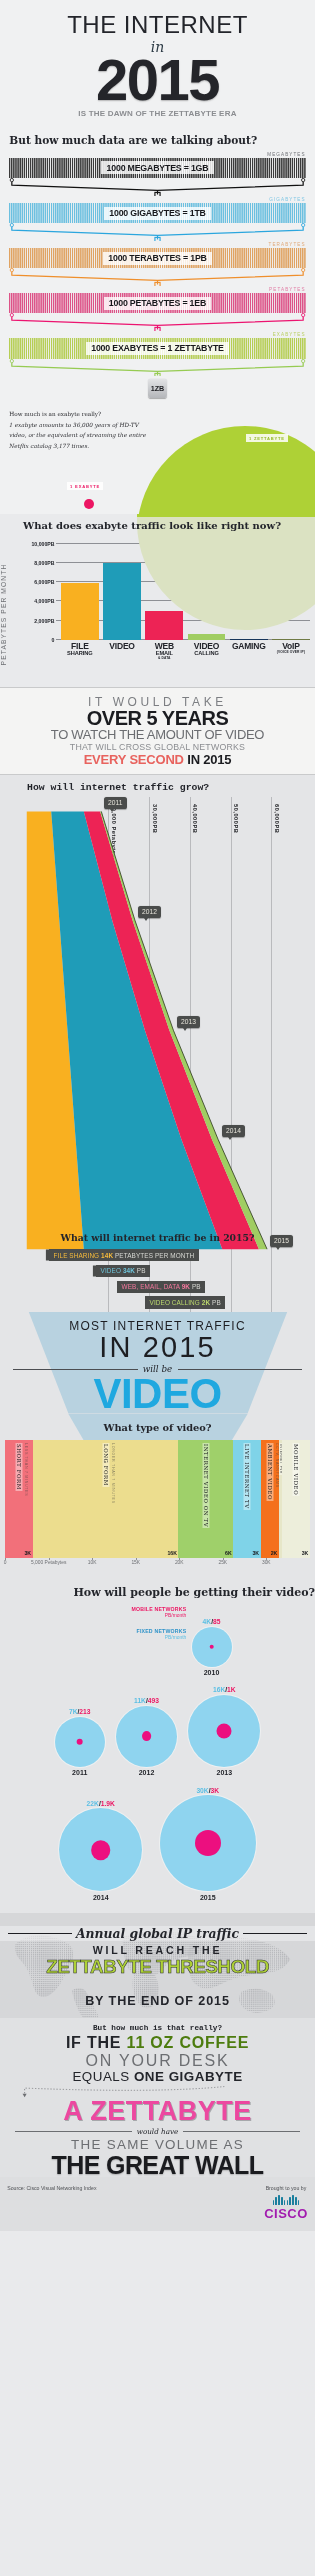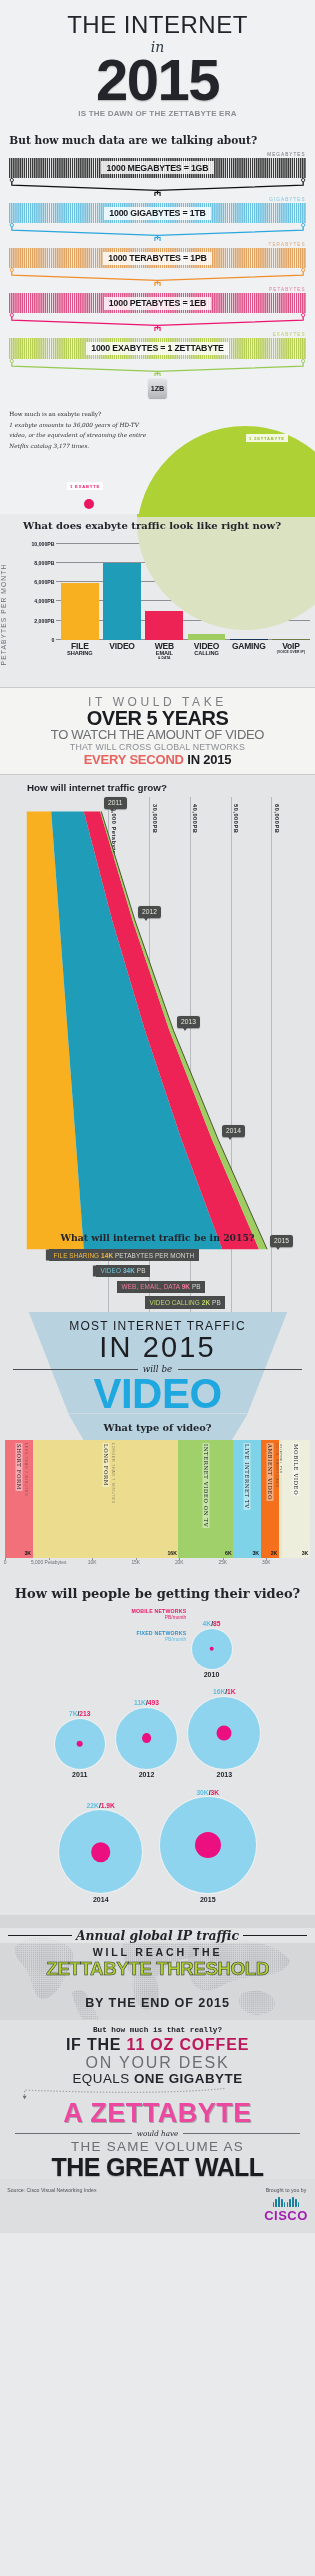--- a/index.html
+++ b/index.html
@@ -122,21 +122,21 @@
   .bn1 { font-size:12px; letter-spacing:3.6px; color:#7c7e82; font-weight:500; }
   .bn2 { font-size:20px; font-weight:bold; letter-spacing:-0.5px; color:#1b1c20; line-height:1; margin-top:-0.5px;}
   .bn3 { font-size:13px; font-weight:500; color:#6b6d71; letter-spacing:-0.3px; line-height:1.05;}
   .bn4 { font-size:8.8px; color:#8b8d91; letter-spacing:0.2px; }
   .bn5 { font-size:13px; font-weight:bold; color:#1b1c20; letter-spacing:-0.2px;}
   .bn5 em { font-style:normal; color:#e8635e; }
 
   
   .areasec { background:#e4e5e7; position:relative; padding-bottom:0; }
   .areasec h2 {
-    font-family:Liberation Sans, sans-serif; font-weight:bold; font-size:9.8px;
+    font-family:Liberation Mono, monospace; font-weight:bold; font-size:9.8px;
     padding:7.2px 0 4.1px 27px;
   }
   .areachart { position:relative; height:515px; }
   .gridline { position:absolute; top:0; bottom:0; width:0.5px; background:#b9babd; }
   .gridlabel {
     position:absolute; top:7.2px; font-size:5.7px; font-weight:bold;
     writing-mode:vertical-rl; letter-spacing:0.5px; color:#1d1e22;
   }
   .yearpill {
     position:absolute; background:#4a4c4b; color:#e8e6dc;
@@ -206,22 +206,22 @@
   }
   .vt-axis { position:relative; height:13.4px; margin:2.1px 5.2px 0; }
   .vt-axis .tk {
     position:absolute; top:0; font-size:4.9px; color:#6d6f73; transform:translateX(-50%);
   }
   .vt-axis .tkline{ position:absolute; top:-3.1px; width:0.5px;height:2.6px;background:#8e9095;}
 
   
   .bubsec { background:#e4e5e7; padding:7.2px 0 12.4px; }
   .bubsec h3 {
-    font-family:"DejaVu Serif", serif; font-weight:bold; font-size:13px;
-    text-align:center; margin-bottom:8.2px;
+    font-family:"DejaVu Serif", serif; font-weight:bold; font-size:11px;
+    text-align:right; margin-bottom:8.2px;
   }
   .bubrow { display:flex; justify-content:center; align-items:flex-end; }
   .bub { position:relative; text-align:center; }
   .bub .ring {
     border-radius:50%; background:#8fd4ef; margin:0 auto; position:relative;
     box-shadow:0 0 0 1px #eef0f1;
   }
   .bub .core {
     position:absolute; left:50%; top:50%; transform:translate(-50%,-50%);
     border-radius:50%; background:#ec0f7f;
@@ -251,21 +251,21 @@
   .zt3 {
     font-size:19px; font-weight:bold; color:#aed136; letter-spacing:-0.6px;
     -webkit-text-stroke:0.5px #2c2d31; line-height:1;
   }
   .zt4 { font-size:12.6px; letter-spacing:0.9px; font-weight:bold; margin-top:18px;}
 
   
   .coffee { background:#e0e1e3; text-align:center; padding:6.2px 3.1px 0; }
   .cf0 { font-family:Liberation Mono, monospace; font-weight:bold; font-size:7.7px; margin-bottom:3.1px;}
   .cf1 { font-size:16px; font-weight:bold; letter-spacing:0.8px; line-height:1.05;}
-  .cf1 em{ font-style:normal; color:#be185d; }
+  .cf1 em{ font-style:normal; color:#4d7c0f; }
   .cf2 { font-size:16px; letter-spacing:1.8px; color:#6c6e72; line-height:1.1; }
   .cf3 { font-size:13.4px; letter-spacing:0.5px; line-height:1.15;}
   .cf3 b{ font-weight:bold;margin-top:28px; }
   .dotarrow{ height:13.4px; position:relative; }
   .cf4 {
     font-size:27px; font-weight:bold; color:#ec48a0; letter-spacing:0.5px;
     line-height:1; text-shadow:1px 1px 0 rgba(120,122,126,.55);
   }
   .cf5 {
     font-family:"DejaVu Serif", serif; font-style:italic; font-size:7.2px;

